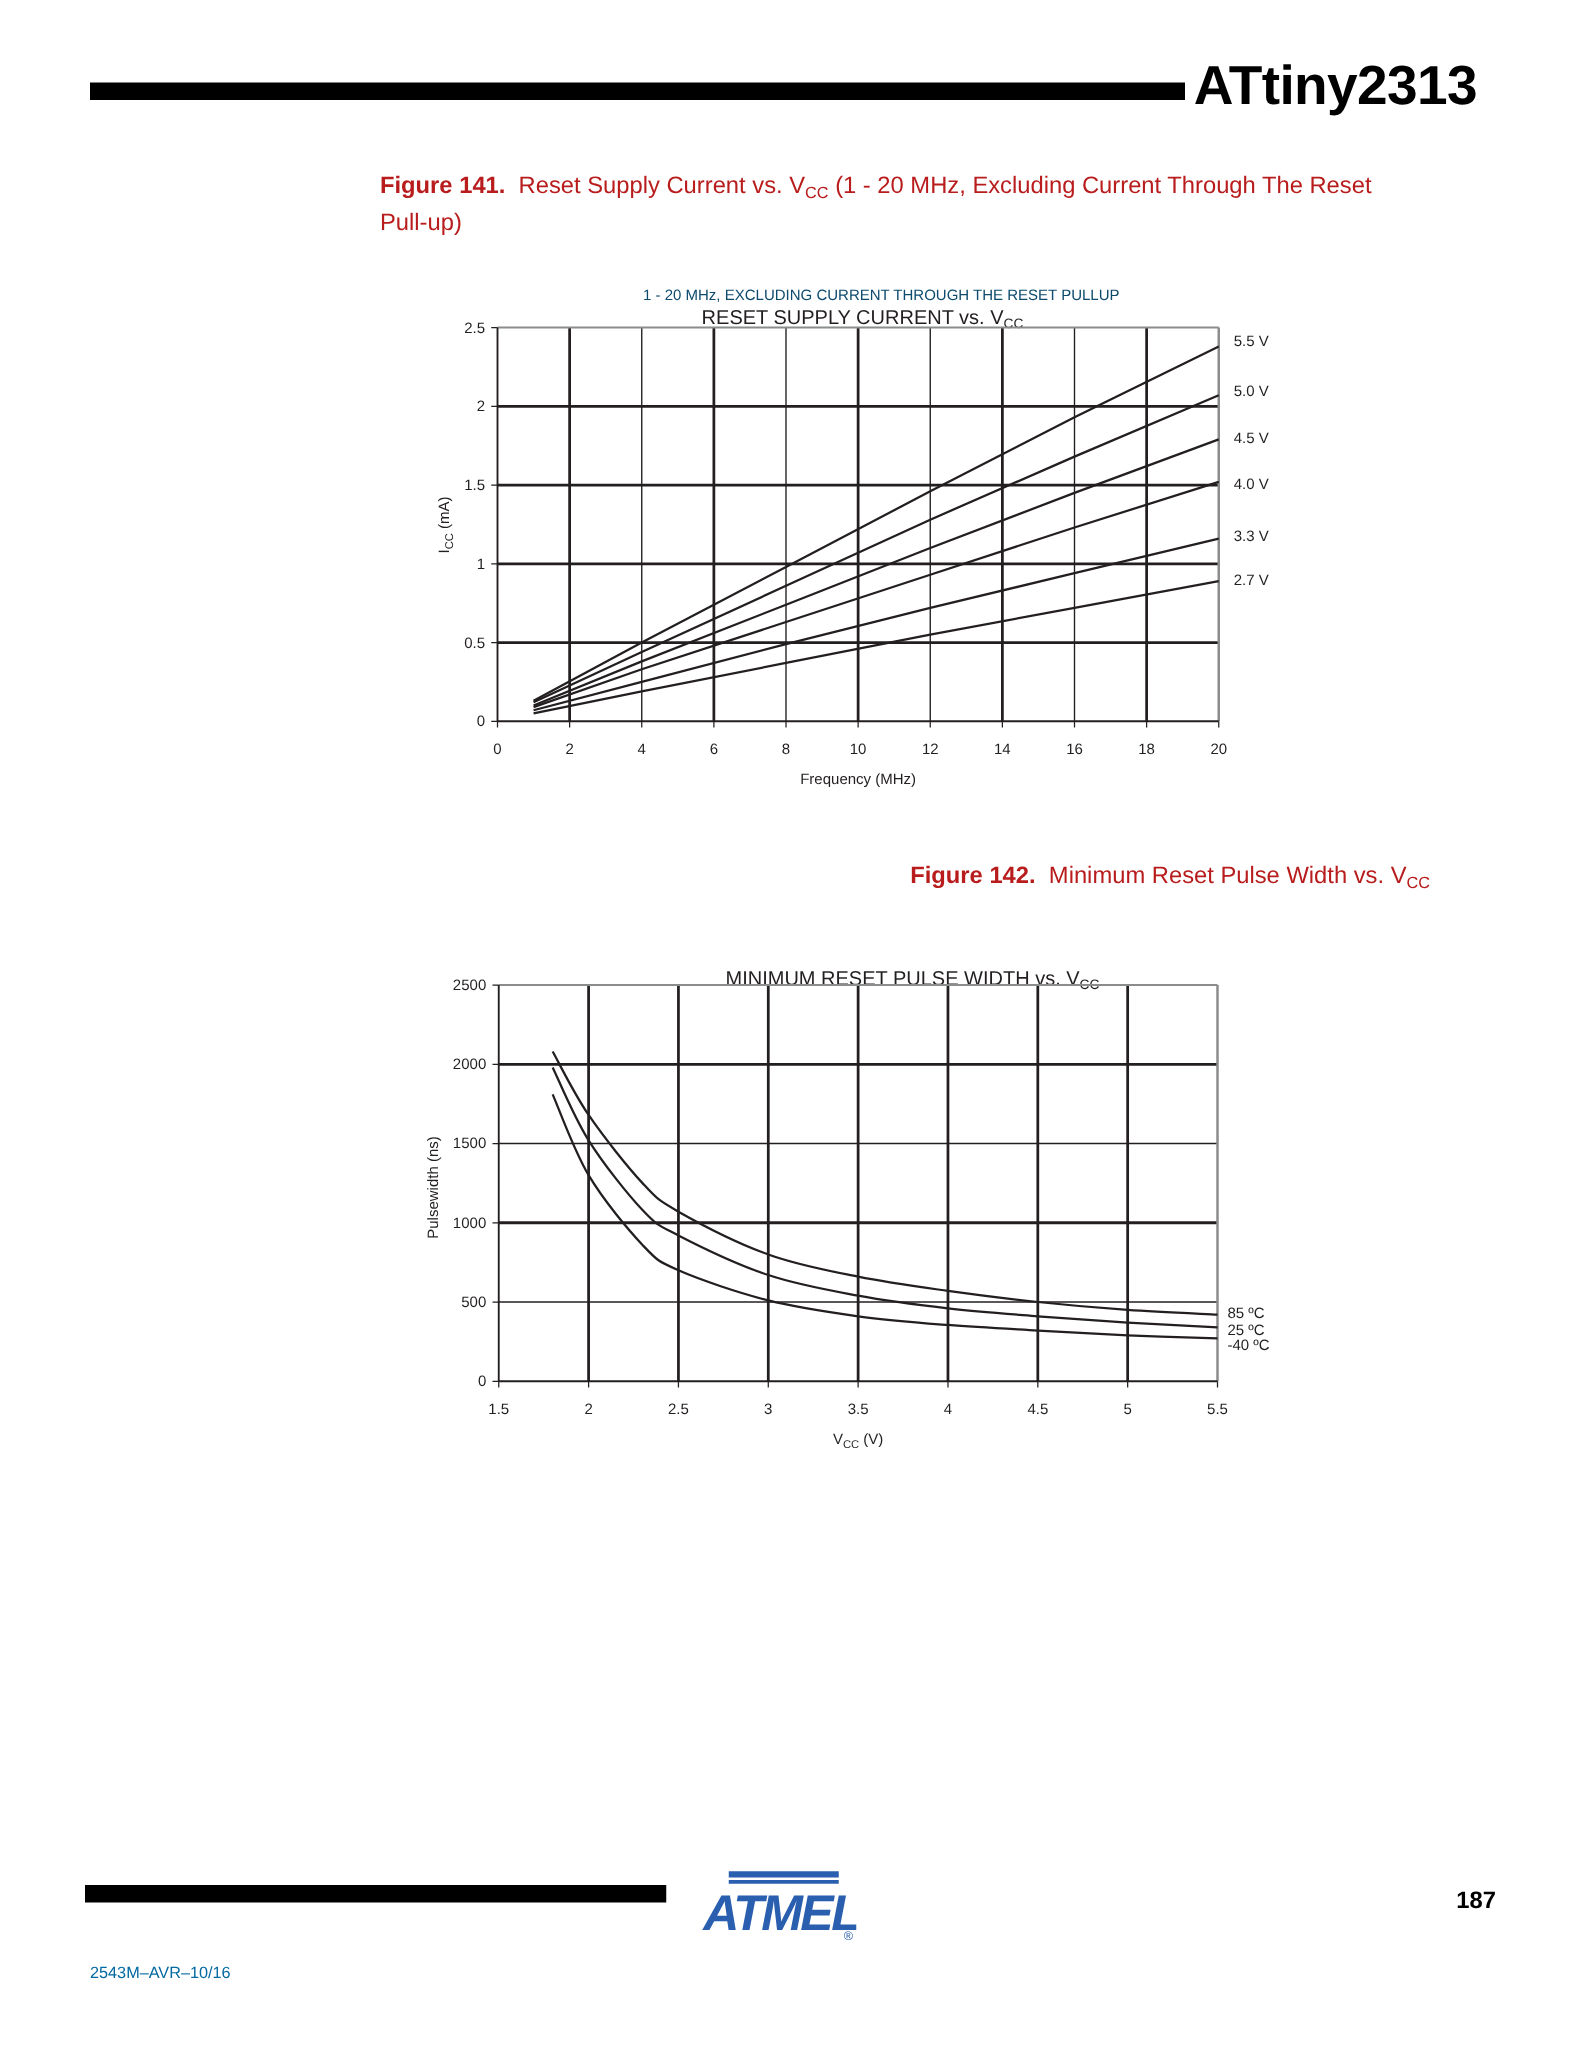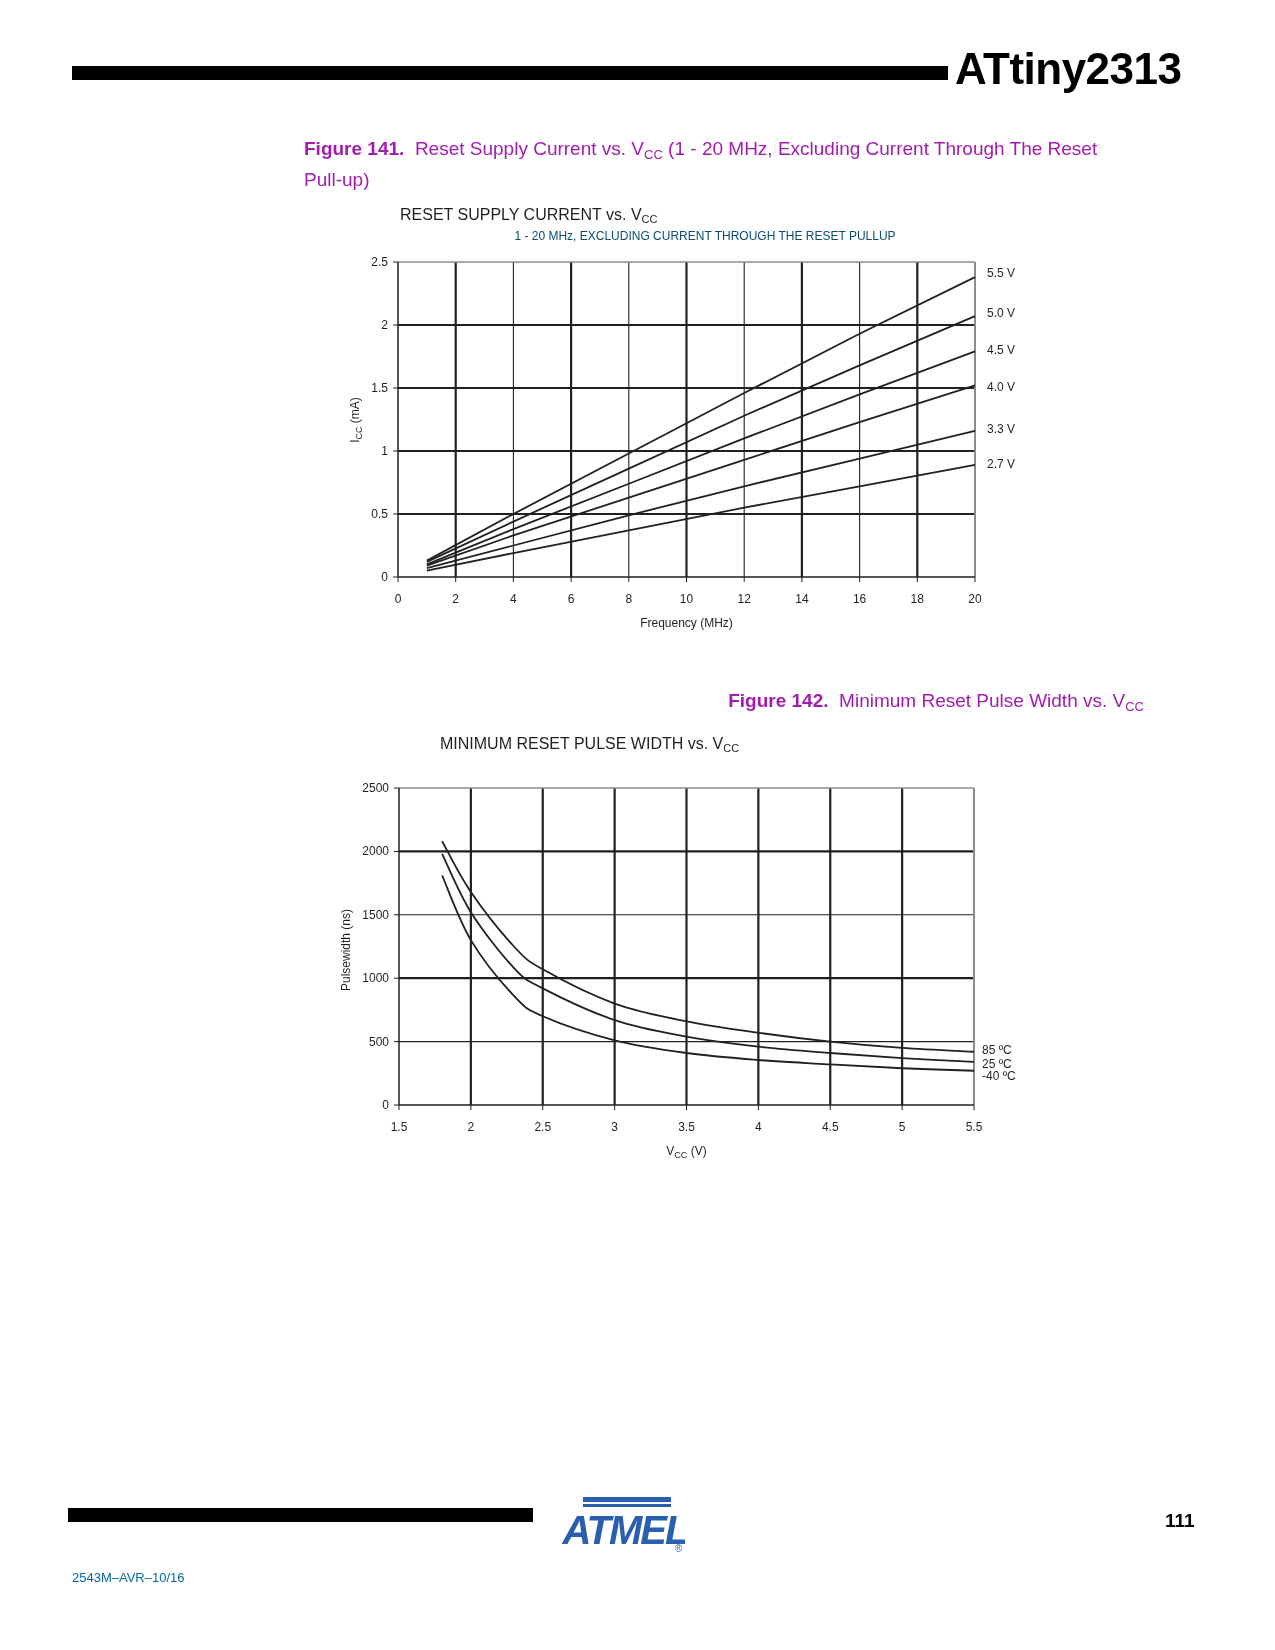--- a/index.html
+++ b/index.html
@@ -1,23 +1,23 @@
 <!DOCTYPE html>
 <html><head>
 <meta charset="utf-8">
 <style>
   html, body { margin:0; padding:0; background:#ffffff; }
   body { width:1275px; height:1650px; position:relative; overflow:hidden; font-family:"Liberation Sans", sans-serif; color:#231f20; }
   .abs { position:absolute; }
   .header-bar { left:72px; top:66px; width:876px; height:14px; background:#000; }
   .header-title { left:955px; top:44px; font-size:44px; font-weight:bold; letter-spacing:-0.5px; color:#000; }
-  .caption { font-size:19px; line-height:25px; color:#a21caf; }
+  .caption { font-size:19px; line-height:25px; color:#b91c1c; }
   .caption b { font-weight:bold; }
   .caption sub { font-size:13px; vertical-align:-4px; }
-  .chart-title { font-size:16px; color:#231f20; }
+  .chart-title { font-size:16px; text-align:center; color:#231f20;margin-top:40px; }
   .chart-title sub { font-size:11px; vertical-align:-3px; }
   .chart-subtitle { font-size:12px; text-align:center; color:#0c4a6e; }
   svg text { font-family:"Liberation Sans", sans-serif; fill:#231f20; }
   .footer-bar { left:68px; top:1508px; width:465px; height:14px; background:#000; }
   .footer-doc { left:72px; top:1570px; font-size:13px; color:#0369a1;text-align:center; }
   .footer-page { left:1165px; top:1510px; font-size:19px; font-weight:bold; color:#000; }
   .logo { left:555px; top:1495px; }
 </style>
 </head>
 <body>
@@ -164,19 +164,19 @@
     <path d="M112.125,78.93599999999998 C116.91666666666667,88.65733333333331 128.89583333333334,118.244 140.875,137.264 C152.85416666666666,156.28400000000002 172.02083333333331,180.376 183.99999999999997,193.056 C195.97916666666663,205.73600000000002 195.97916666666666,204.67933333333332 212.75,213.344 C229.52083333333334,222.00866666666667 260.6666666666667,237.01333333333332 284.625,245.04399999999998 C308.5833333333333,253.07466666666664 332.5416666666667,257.09000000000003 356.5,261.528 C380.4583333333333,265.966 404.4166666666667,268.92466666666667 428.375,271.672 C452.3333333333333,274.4193333333334 476.2916666666667,276.11 500.25,278.012 C524.2083333333334,279.914 548.1666666666666,281.6046666666667 572.125,283.084 C596.0833333333334,284.56333333333333 632.0208333333334,286.25399999999996 644,286.888" fill="none" stroke="#231f20" stroke-width="1.8"></path>
     <text x="652" y="293" font-size="12">25 ºC</text>
     <path d="M112.125,100.49200000000002 C116.91666666666667,111.27000000000001 128.89583333333334,145.08333333333334 140.875,165.16 C152.85416666666666,185.23666666666665 172.02083333333331,208.272 183.99999999999997,220.952 C195.97916666666663,233.632 195.97916666666666,233.84333333333333 212.75,241.24 C229.52083333333334,248.63666666666668 260.6666666666667,259.2033333333333 284.625,265.332 C308.5833333333333,271.46066666666667 332.5416666666667,274.73633333333333 356.5,278.012 C380.4583333333333,281.28766666666667 404.4166666666667,283.084 428.375,284.986 C452.3333333333333,286.888 476.2916666666667,288.0503333333333 500.25,289.424 C524.2083333333334,290.79766666666666 548.1666666666666,292.17133333333334 572.125,293.228 C596.0833333333334,294.2846666666667 632.0208333333334,295.34133333333335 644,295.764" fill="none" stroke="#231f20" stroke-width="1.8"></path>
     <text x="652" y="305" font-size="12">-40 ºC</text>
     <text x="356.5" y="380" text-anchor="middle" font-size="12">V<tspan font-size="9" dy="3">CC</tspan><tspan dy="-3"> (V)</tspan></text>
     <text x="0" y="0" text-anchor="middle" font-size="12" transform="translate(20,175) rotate(-90)">Pulsewidth (ns)</text>
   </svg>
 
 <div class="abs footer-bar"></div>
 <div class="abs footer-doc">2543M–AVR–10/16</div>
-<div class="abs footer-page">111</div>
+<div class="abs footer-page">187</div>
 <svg class="abs logo" width="130" height="60">
   <rect x="28" y="2" width="88" height="5" fill="#2a5fb0"></rect>
   <rect x="28" y="9" width="88" height="3" fill="#2a5fb0"></rect>
   <text id="logo-text" x="70" y="49" text-anchor="middle" font-size="40" font-weight="bold" font-style="italic" style="fill:#2a5fb0; letter-spacing:-2px;">ATMEL</text>
   <text id="logo-mark" x="120" y="57" font-size="10" style="fill:#2a5fb0;">®</text>
 </svg>
 
 </body></html>

